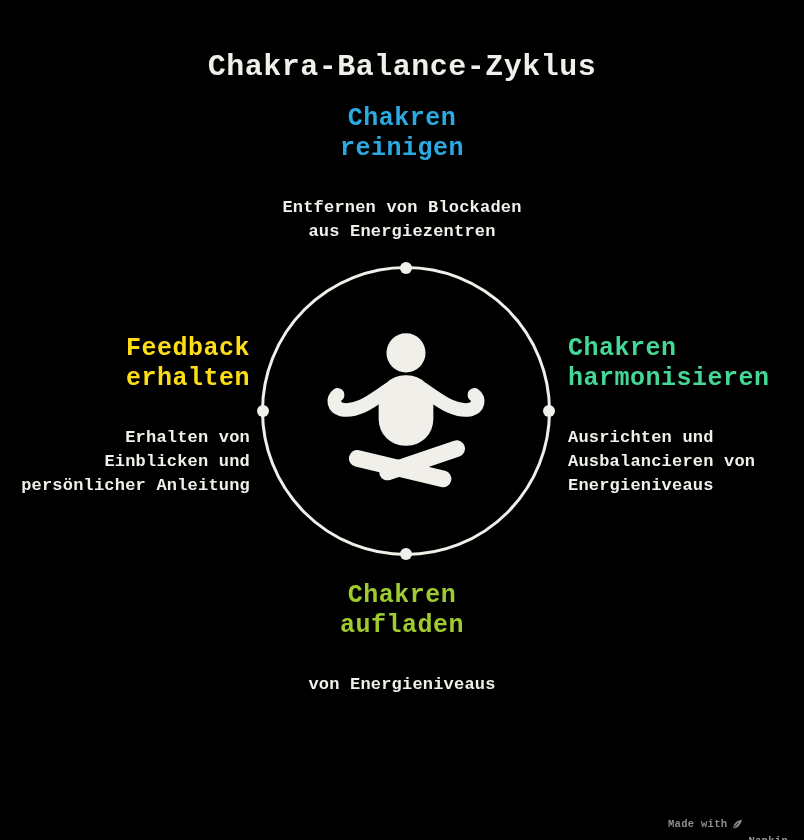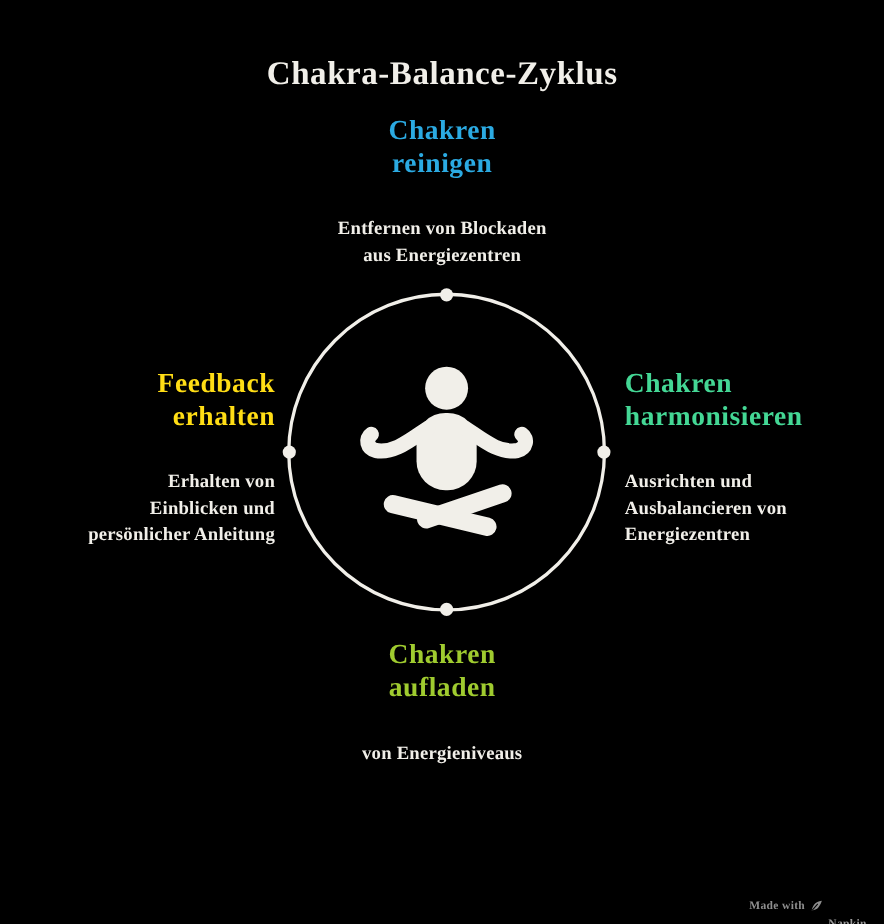--- a/index.html
+++ b/index.html
@@ -1,18 +1,18 @@
 <!DOCTYPE html>
 <html><head>
 <meta charset="utf-8">
 <style>
   html,body{margin:0;padding:0;background:#000;}
   .canvas{
     position:relative;width:804px;height:840px;background:#000;overflow:hidden;
-    font-family:Liberation Serif, serif;color:#F1EFE9;
+    font-family:Liberation Mono, monospace;color:#F1EFE9;
   }
   .title{
     position:absolute;left:0;right:0;top:50px;margin:0;
     text-align:center;font-size:30px;font-weight:bold;letter-spacing:.5px;
   }
   .step{position:absolute;}
   .step-title{font-size:25px;font-weight:bold;line-height:30px;letter-spacing:.5px;}
   .step-desc{font-size:17px;font-weight:bold;line-height:24px;color:#F1EFE9;margin-top:32px;letter-spacing:.2px;}
   .step-top{left:0;right:0;top:104px;text-align:center;}
   .step-right{left:568px;top:334px;width:232px;text-align:left;}
@@ -55,21 +55,21 @@
   </section>
 
   <section class="step step-right">
     <div class="step-title" style="color: rgb(68, 215, 149);">
       <div>Chakren</div>
       <div>harmonisieren</div>
     </div>
     <div class="step-desc">
       <div>Ausrichten und</div>
       <div>Ausbalancieren von</div>
-      <div>Energiezentren</div>
+      <div>Energieniveaus</div>
     </div>
   </section>
 
   <section class="step step-bottom">
     <div class="step-title" style="color: rgb(159, 203, 47);">
       <div>Chakren</div>
       <div>aufladen</div>
     </div>
     <div class="step-desc">
       <div>von Energieniveaus</div>

